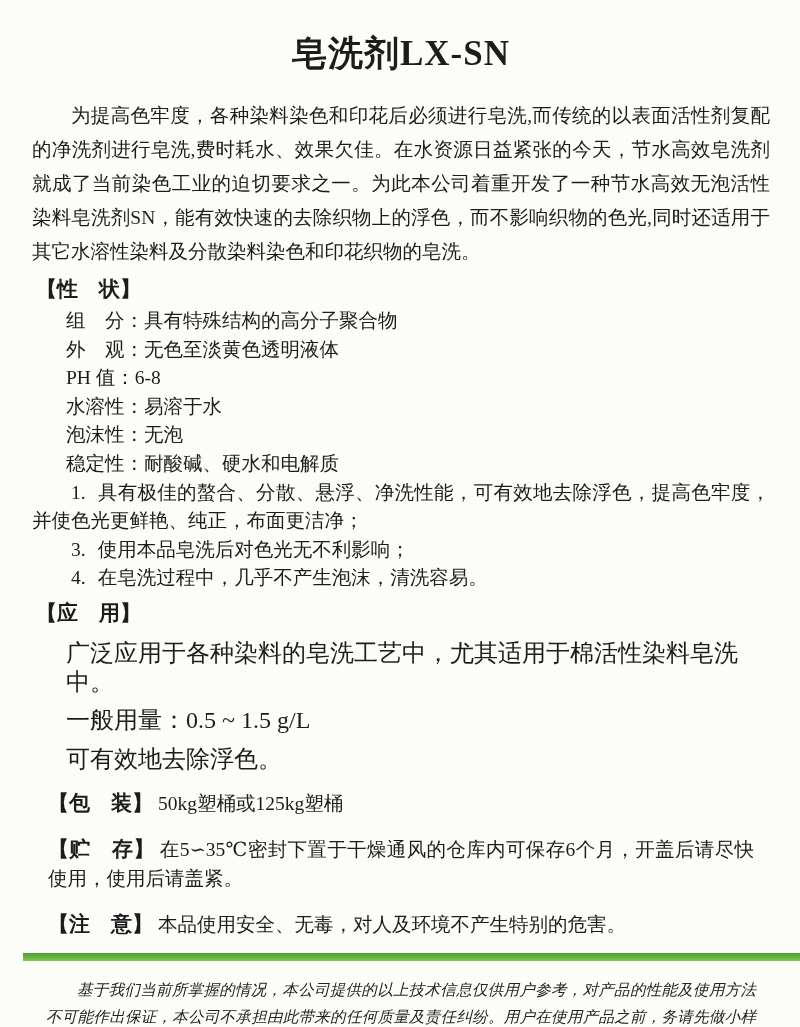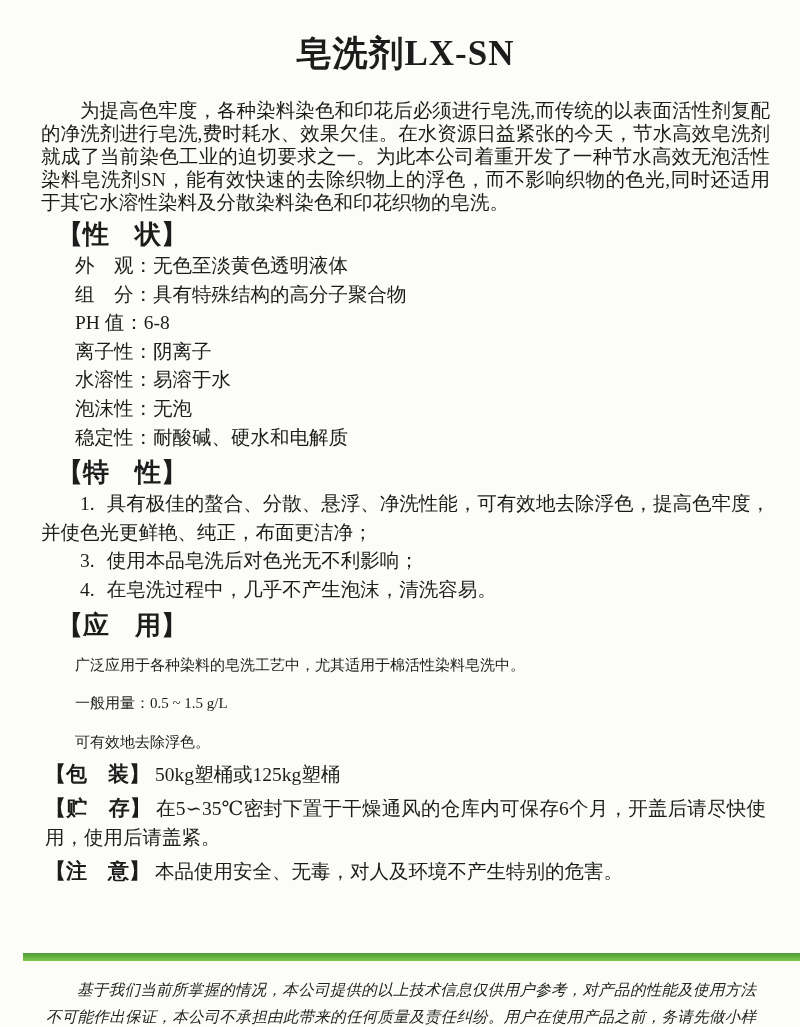--- a/index.html
+++ b/index.html
@@ -7,67 +7,66 @@
   .page {
     position: relative;
     width: 800px;
     height: 1027px;
     margin: 0 auto;
     background: #fcfcf9;
     font-family: "Liberation Serif", "DejaVu Serif", serif;
     color: #1c1c1c;
     overflow: hidden;
     box-sizing: border-box;
-    padding-left: 9px;
   }
   .content {
     padding: 20px 30px 0 32px;
   }
   .doc-title {
     font-size: 35px;
     font-weight: 700;
     text-align: center;
     margin: 10px 0 22px 0;
     letter-spacing: 1px;
   }
   .intro {
     margin: 0;
     font-size: 19.5px;
-    line-height: 23px;
+    line-height: 34px;
     text-indent: 2em;
     text-align: justify;
   }
   .sec-heading {
-    font-size: 26px;
+    font-size: 21px;
     font-weight: 700;
     line-height: 31px;
-    margin: 5px 0 2px 16px;
+    margin: 5px 0 2px 4px;
   }
   .prop-row {
     margin: 0 0 0 34px;
     font-size: 19.5px;
     line-height: 28.6px;
   }
   .prop-label { }
   .prop-value { }
   .feature {
     margin: 0;
     font-size: 19.5px;
     line-height: 28.6px;
     text-indent: 2em;
     text-align: justify;
   }
   .feature .num { margin-right: 12px; }
   .app-line {
     margin: 10px 0 0 34px;
-    font-size: 15px;
+    font-size: 24px;
     line-height: 28.6px;
   }
   .inline-sec {
-    margin: 4px;
+    margin: 16px;
     font-size: 19.5px;
     line-height: 29.5px;
     text-align: justify;
   }
   .inline-heading {
     font-weight: 700;
     font-size: 21px;
     margin-right: 5px;
     white-space: pre;
   }
@@ -97,30 +96,28 @@
 
 <div class="page">
   <div class="content">
 
     <h1 class="doc-title">皂洗剂LX-SN</h1>
 
     <p class="intro">为提高色牢度，各种染料染色和印花后必须进行皂洗,而传统的以表面活性剂复配的净洗剂进行皂洗,费时耗水、效果欠佳。在水资源日益紧张的今天，节水高效皂洗剂就成了当前染色工业的迫切要求之一。为此本公司着重开发了一种节水高效无泡活性染料皂洗剂SN，能有效快速的去除织物上的浮色，而不影响织物的色光,同时还适用于其它水溶性染料及分散染料染色和印花织物的皂洗。</p>
 
     <h2 class="sec-heading">【性　状】</h2>
     <div>
+      <p class="prop-row"><span class="prop-label">组　分：</span><span class="prop-value">具有特殊结构的高分子聚合物</span></p>
       <p class="prop-row"><span class="prop-label">外　观：</span><span class="prop-value">无色至淡黄色透明液体</span></p>
-      <p class="prop-row"><span class="prop-label">组　分：</span><span class="prop-value">具有特殊结构的高分子聚合物</span></p>
       <p class="prop-row"><span class="prop-label">PH 值：</span><span class="prop-value">6-8</span></p>
-      <p class="prop-row"><span class="prop-label">离子性：</span><span class="prop-value">阴离子</span></p>
       <p class="prop-row"><span class="prop-label">水溶性：</span><span class="prop-value">易溶于水</span></p>
       <p class="prop-row"><span class="prop-label">泡沫性：</span><span class="prop-value">无泡</span></p>
       <p class="prop-row"><span class="prop-label">稳定性：</span><span class="prop-value">耐酸碱、硬水和电解质</span></p>
     </div>
 
-    <h2 class="sec-heading">【特　性】</h2>
     <div>
       <p class="feature"><span class="num">1.</span><span>具有极佳的螯合、分散、悬浮、净洗性能，可有效地去除浮色，提高色牢度，并使色光更鲜艳、纯正，布面更洁净；</span></p>
       <p class="feature"><span class="num">3.</span><span>使用本品皂洗后对色光无不利影响；</span></p>
       <p class="feature"><span class="num">4.</span><span>在皂洗过程中，几乎不产生泡沫，清洗容易。</span></p>
     </div>
 
     <h2 class="sec-heading">【应　用】</h2>
     <div>
       <p class="app-line">广泛应用于各种染料的皂洗工艺中，尤其适用于棉活性染料皂洗中。</p>
       <p class="app-line">一般用量：0.5 ~ 1.5 g/L</p>

